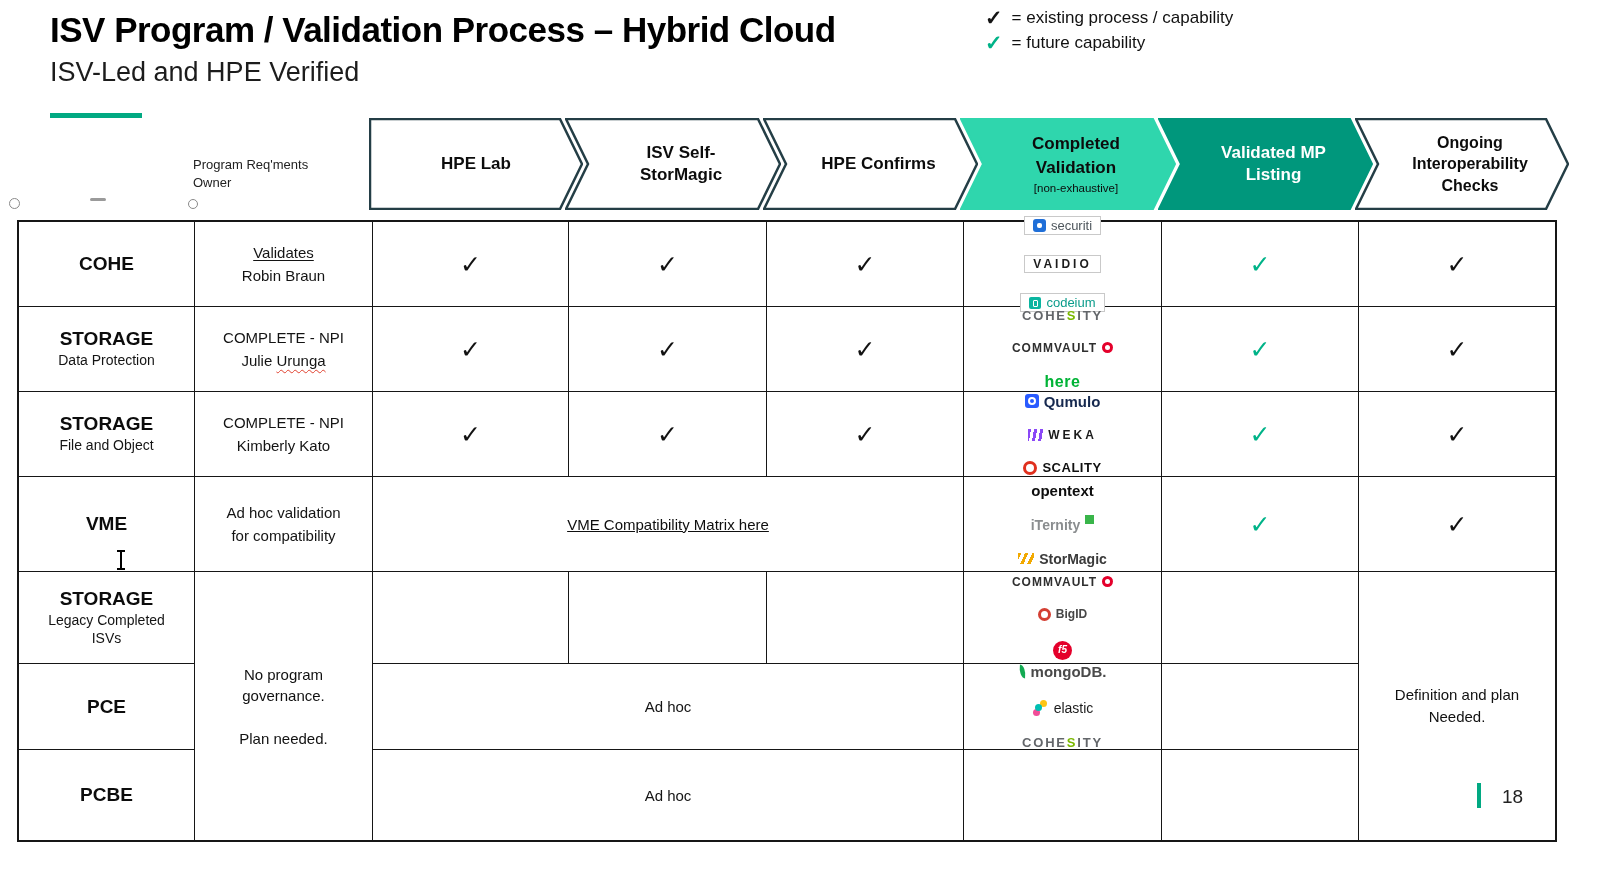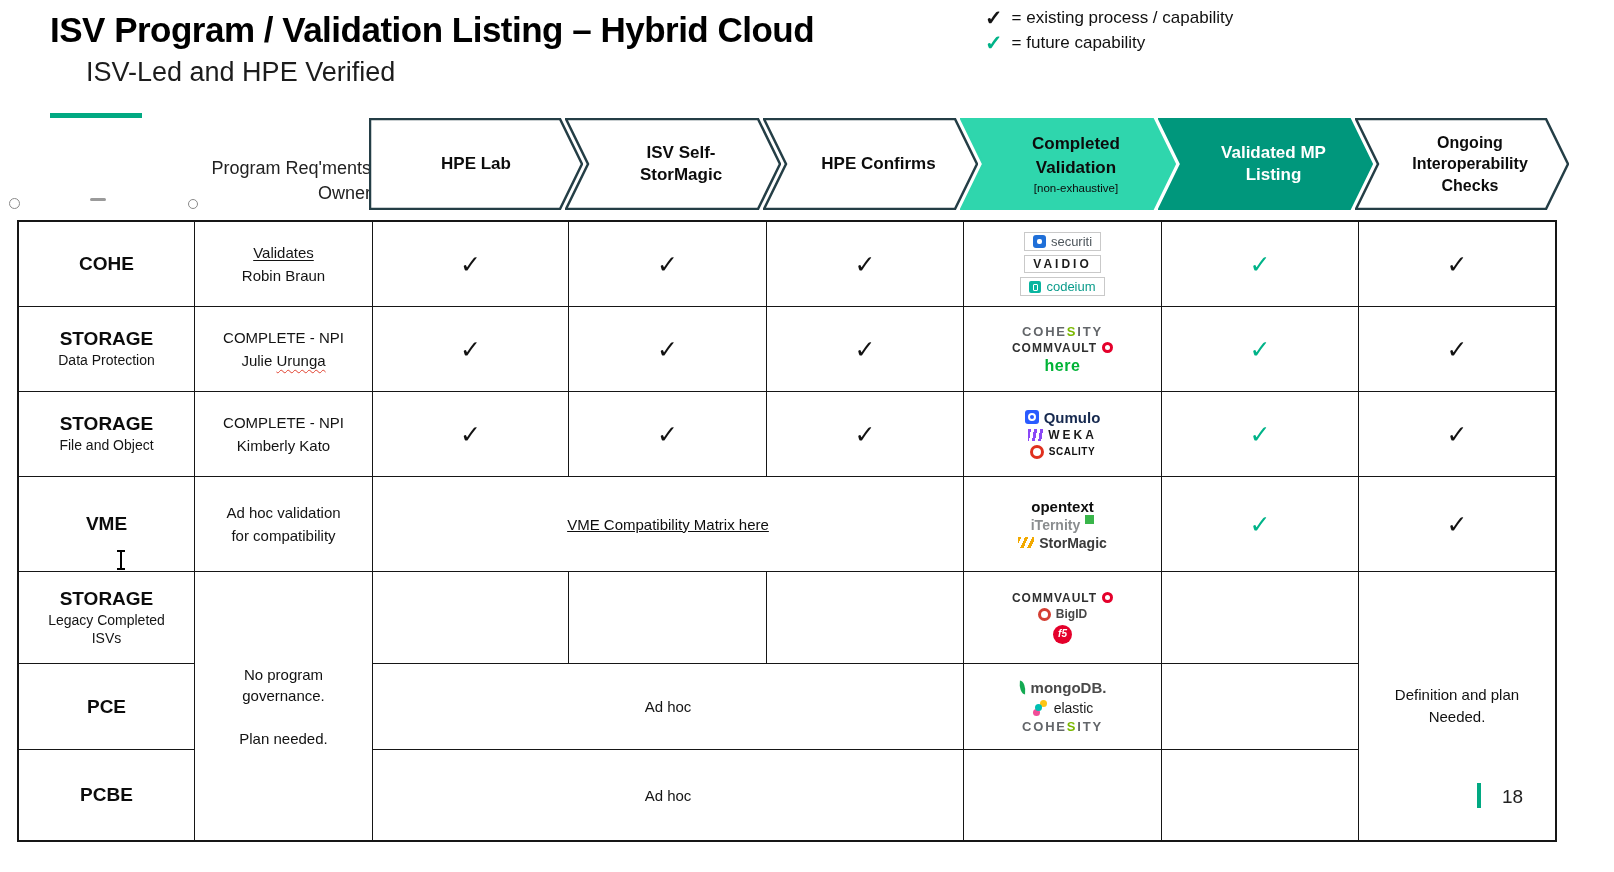--- a/index.html
+++ b/index.html
@@ -1,31 +1,31 @@
 <!DOCTYPE html>
 <html><head>
 <meta charset="utf-8">
 <style>
   html,body{margin:0;padding:0;}
   body{width:1614px;height:872px;background:#ffffff;font-family:"Liberation Sans",sans-serif;color:#111;overflow:hidden;position:relative;}
   .abs{position:absolute;}
 
   
   .title{left:50px;top:10px;font-size:35px;font-weight:800;letter-spacing:-0.5px;color:#000;}
-  .subtitle{left:50px;top:57px;font-size:27px;font-weight:400;color:#1c1c1c;margin-left:36px;}
+  .subtitle{left:50px;top:57px;font-size:27px;font-weight:400;color:#1c1c1c;}
   .accent-bar{left:50px;top:113px;width:92px;height:5px;background:#01a982;}
 
   
   .legend{left:985px;top:6px;display:flex;flex-direction:column;gap:1px;}
   .legend-row{display:flex;align-items:center;gap:9px;font-size:17px;color:#111;}
   .legend-check{font-size:21px;font-weight:600;color:#141414;}
   .legend-check.future{color:#00b388;}
 
   
-  .owner-head{left:193px;top:156px;width:178px;text-align:right;font-size:18px;color:#222;white-space:pre-line;line-height:1.35;}
+  .owner-head{left:193px;top:156px;width:178px;text-align:left;font-size:13px;color:#222;white-space:pre-line;line-height:1.35;}
   .chev{position:absolute;top:118px;height:92px;}
   .chev svg{position:absolute;inset:0;width:100%;height:100%;}
   .chev .lbl{position:absolute;inset:0;display:flex;flex-direction:column;align-items:center;justify-content:center;font-size:17px;font-weight:700;text-align:center;white-space:pre-line;line-height:1.3;color:#0c0c0c;}
   .chev .lbl.pl{padding-left:16px;}
   .chev .lbl.white{color:#ffffff;}
   .chev .lbl.small{font-size:16px;line-height:1.32;}
   .chev .sub{font-size:11.5px;font-weight:400;margin-top:1px;}
 
   
   .table{position:absolute;left:17px;top:220px;display:grid;
@@ -41,21 +41,21 @@
   .chk{font-size:25px;color:#121212;}
   .chk.future{color:#00b388;}
   .link{font-size:15px;text-decoration:underline;color:#0f0f0f;cursor:pointer;}
   .adhoc{font-size:15px;color:#141414;}
   .u{text-decoration:underline;text-underline-offset:2px;}
   .squiggle{text-decoration:underline wavy #e0412f;text-decoration-thickness:1px;text-underline-offset:3px;}
   .pre{white-space:pre-line;line-height:1.4;}
   .merged-owner{font-size:15px;line-height:1.4;gap:22px;}
 
   
-  .logos{gap:4px;padding:6px 2px;}
+  .logos{gap:20px;padding:6px 2px;}
   .logo{display:flex;align-items:center;gap:5px;line-height:1;}
   .boxed{border:1px solid #c9c9c9;padding:2px 8px;background:#fff;}
 
   .securiti-ic{width:13px;height:13px;border-radius:3px;background:#1f6fd8;position:relative;}
   .securiti-ic::after{content:"";position:absolute;inset:4px;background:#fff;border-radius:2px;}
   .securiti-t{font-size:13px;color:#4e565c;}
 
   .vaidio-t{font-size:12px;font-weight:600;letter-spacing:3px;color:#1c1c1c;}
 
   .codeium-ic{width:12px;height:12px;border-radius:2px;background:#0ab5a0;position:relative;}
@@ -73,21 +73,21 @@
   .veeam-t{font-size:16px;font-weight:700;color:#00b336;letter-spacing:0.5px;}
 
   .qumulo-ic{width:14px;height:14px;border-radius:3px;background:#2a5bff;position:relative;}
   .qumulo-ic::after{content:"";position:absolute;inset:3px;border:2px solid #fff;border-radius:50%;}
   .qumulo-t{font-size:15px;font-weight:700;color:#16294f;}
 
   .weka-ic{width:15px;height:12px;background:repeating-linear-gradient(100deg,#8b48f7 0 3px,transparent 3px 6px);}
   .weka-t{font-size:12px;font-weight:600;letter-spacing:3px;color:#1b1b1b;}
 
   .scality-ic{width:8px;height:8px;border:3px solid #e0301e;border-radius:50%;box-sizing:content-box;}
-  .scality-t{font-size:10px;font-weight:800;color:#101010;letter-spacing:0.5px;}
+  .scality-t{font-size:13px;font-weight:800;color:#101010;letter-spacing:0.5px;}
 
   .opentext-t{font-size:15px;font-weight:800;color:#0d0d0d;}
 
   .iternity-t{font-size:14px;color:#8a8d8f;font-weight:600;}
   .iternity-ic{width:9px;height:9px;background:#39b54a;margin-top:-10px;}
 
   .stormagic-ic{width:16px;height:11px;background:repeating-linear-gradient(115deg,#f2a900 0 3px,transparent 3px 6.5px);}
   .stormagic-t{font-size:14px;font-weight:700;color:#3a3a3a;}
 
   .bigid-ic{width:7px;height:7px;border:3px solid #d43f33;border-radius:50%;background:#fff;box-sizing:content-box;}
@@ -108,21 +108,21 @@
   .pageno-bar{left:1477px;top:783px;width:4px;height:25px;background:#01a982;}
   .pageno{left:1502px;top:786px;font-size:19px;color:#222;}
   .ibeam{left:115px;top:549px;width:12px;height:22px;}
   .ibeam .bar{position:absolute;left:5px;top:2px;width:2px;height:18px;background:#000;}
   .ibeam .capt{position:absolute;left:2px;top:1px;width:8px;height:2px;background:#000;}
   .ibeam .capb{position:absolute;left:2px;bottom:1px;width:8px;height:2px;background:#000;}
 </style>
 </head>
 <body>
 
-<div class="abs title">ISV Program / Validation Listing – Hybrid Cloud</div>
+<div class="abs title">ISV Program / Validation Process – Hybrid Cloud</div>
 <div class="abs subtitle">ISV-Led and HPE Verified</div>
 <div class="abs accent-bar"></div>
 
 <div class="abs legend">
   <div class="legend-row">
     <span class="legend-check">✓</span>
     <span>= existing process / capability</span>
   </div>
   <div class="legend-row">
     <span class="legend-check future">✓</span>

